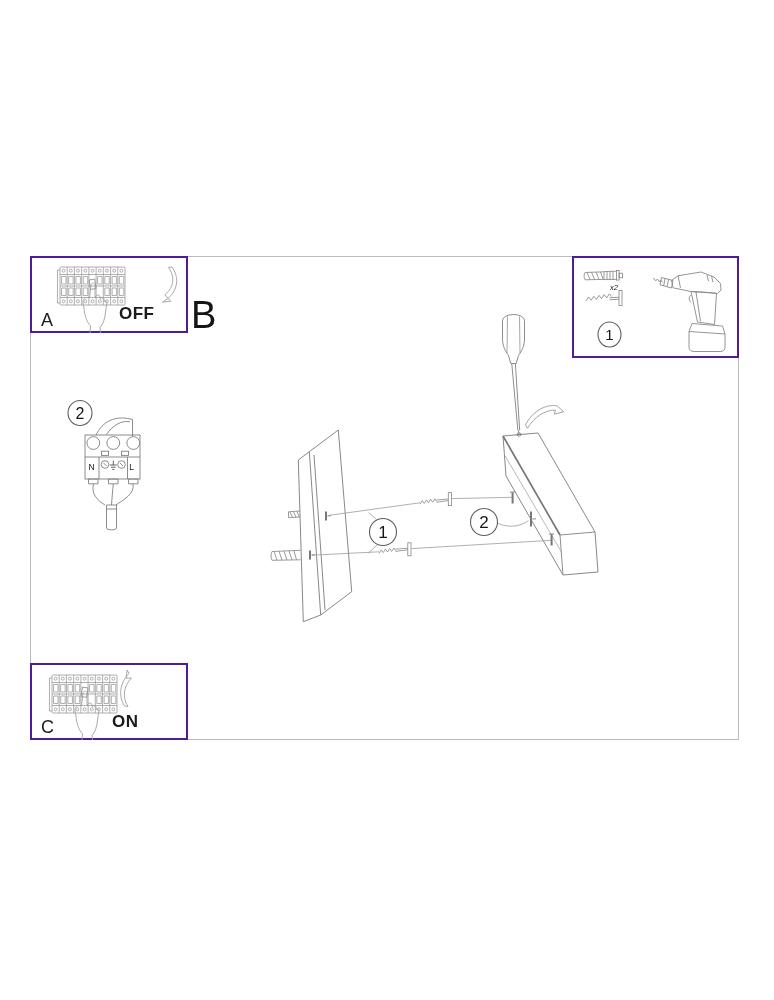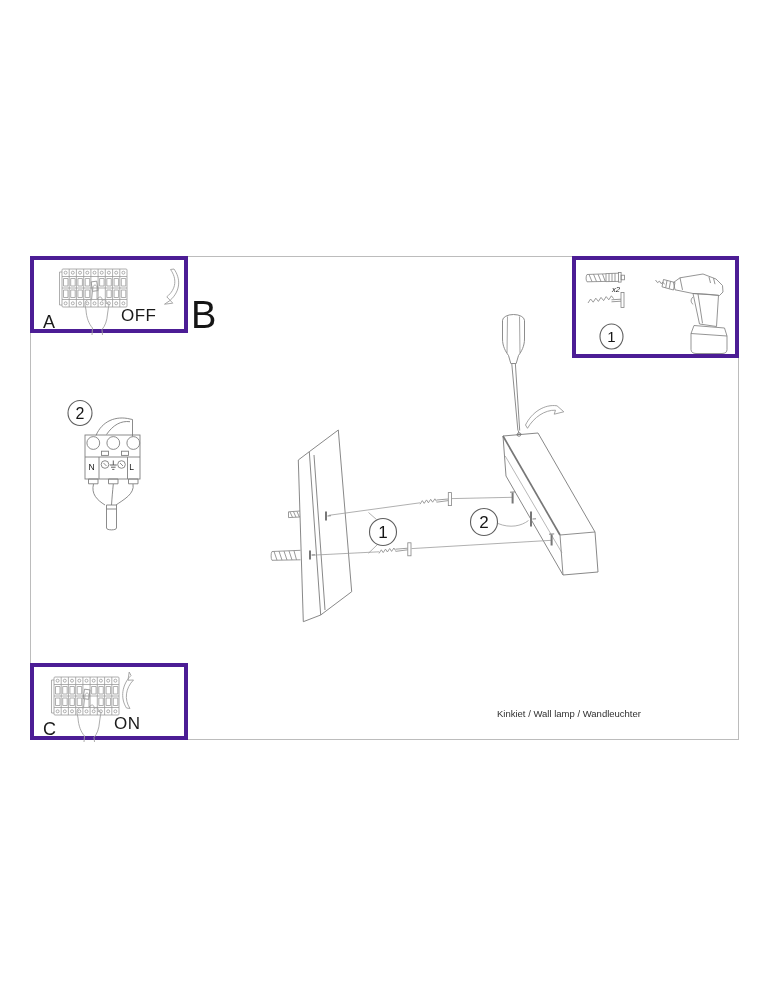--- a/index.html
+++ b/index.html
@@ -1,25 +1,25 @@
 <!DOCTYPE html>
 <html><head>
 <meta charset="utf-8">
 <style>
   html,body{margin:0;padding:0;background:#fff;}
   .page{position:relative;width:774px;height:1000px;background:#fff;overflow:hidden;
         font-family:"Liberation Sans","DejaVu Sans",sans-serif;}
   .frame{position:absolute;left:30px;top:256px;width:709px;height:484px;
          border:1px solid #bcbcbc;box-sizing:border-box;background:#fff;}
-  .cellbox{position:absolute;border:4px solid #4c1d95;box-sizing:border-box;background:#fff;}
+  .cellbox{position:absolute;border:2px solid #4c1d95;box-sizing:border-box;background:#fff;}
   #box-a{left:30px;top:256px;width:158px;height:77px;}
   #parts-box{left:572px;top:256px;width:167px;height:102px;}
   #box-c{left:30px;top:663px;width:158px;height:77px;}
   .corner-label{position:absolute;font-size:18px;color:#1b1b1b;}
-  .action-label{position:absolute;font-size:17px;color:#1b1b1b;letter-spacing:.5px;}
+  .action-label{position:absolute;font-size:17px;color:#1b1b1b;letter-spacing:.5px;font-weight:bold;}
   #letter-b{position:absolute;left:191px;top:294px;font-size:38px;color:#151515;}
   .footer{position:absolute;left:497px;top:708px;font-size:9.5px;line-height:12.5px;color:#303030;}
   svg{position:absolute;left:0;top:0;}
   svg text{font-family:"Liberation Sans","DejaVu Sans",sans-serif;fill:#161616;}
   .callout-num{font-size:17px;}
   .small-num{font-size:15px;}
 </style>
 </head>
 <body>
 
@@ -260,16 +260,15 @@
         <path d="M96,41.5 C90,32.5 91.5,21 99.5,13"></path>
         <path d="M92.5,41 L96,41.5"></path>
         <path d="M97,8.5 L95.2,5 L94,13.2 L99.5,13"></path>
       </g>
     </svg>
     <div class="corner-label" style="left:9px;top:52px;">C</div>
     <div class="action-label" style="left:80px;top:47px;">ON</div>
   </div>
 
   <div class="footer">
-    <div>Kinkiet / Wall lamp / Wandleuchter</div>
   </div>
 
 </div>
 
 </body></html>

